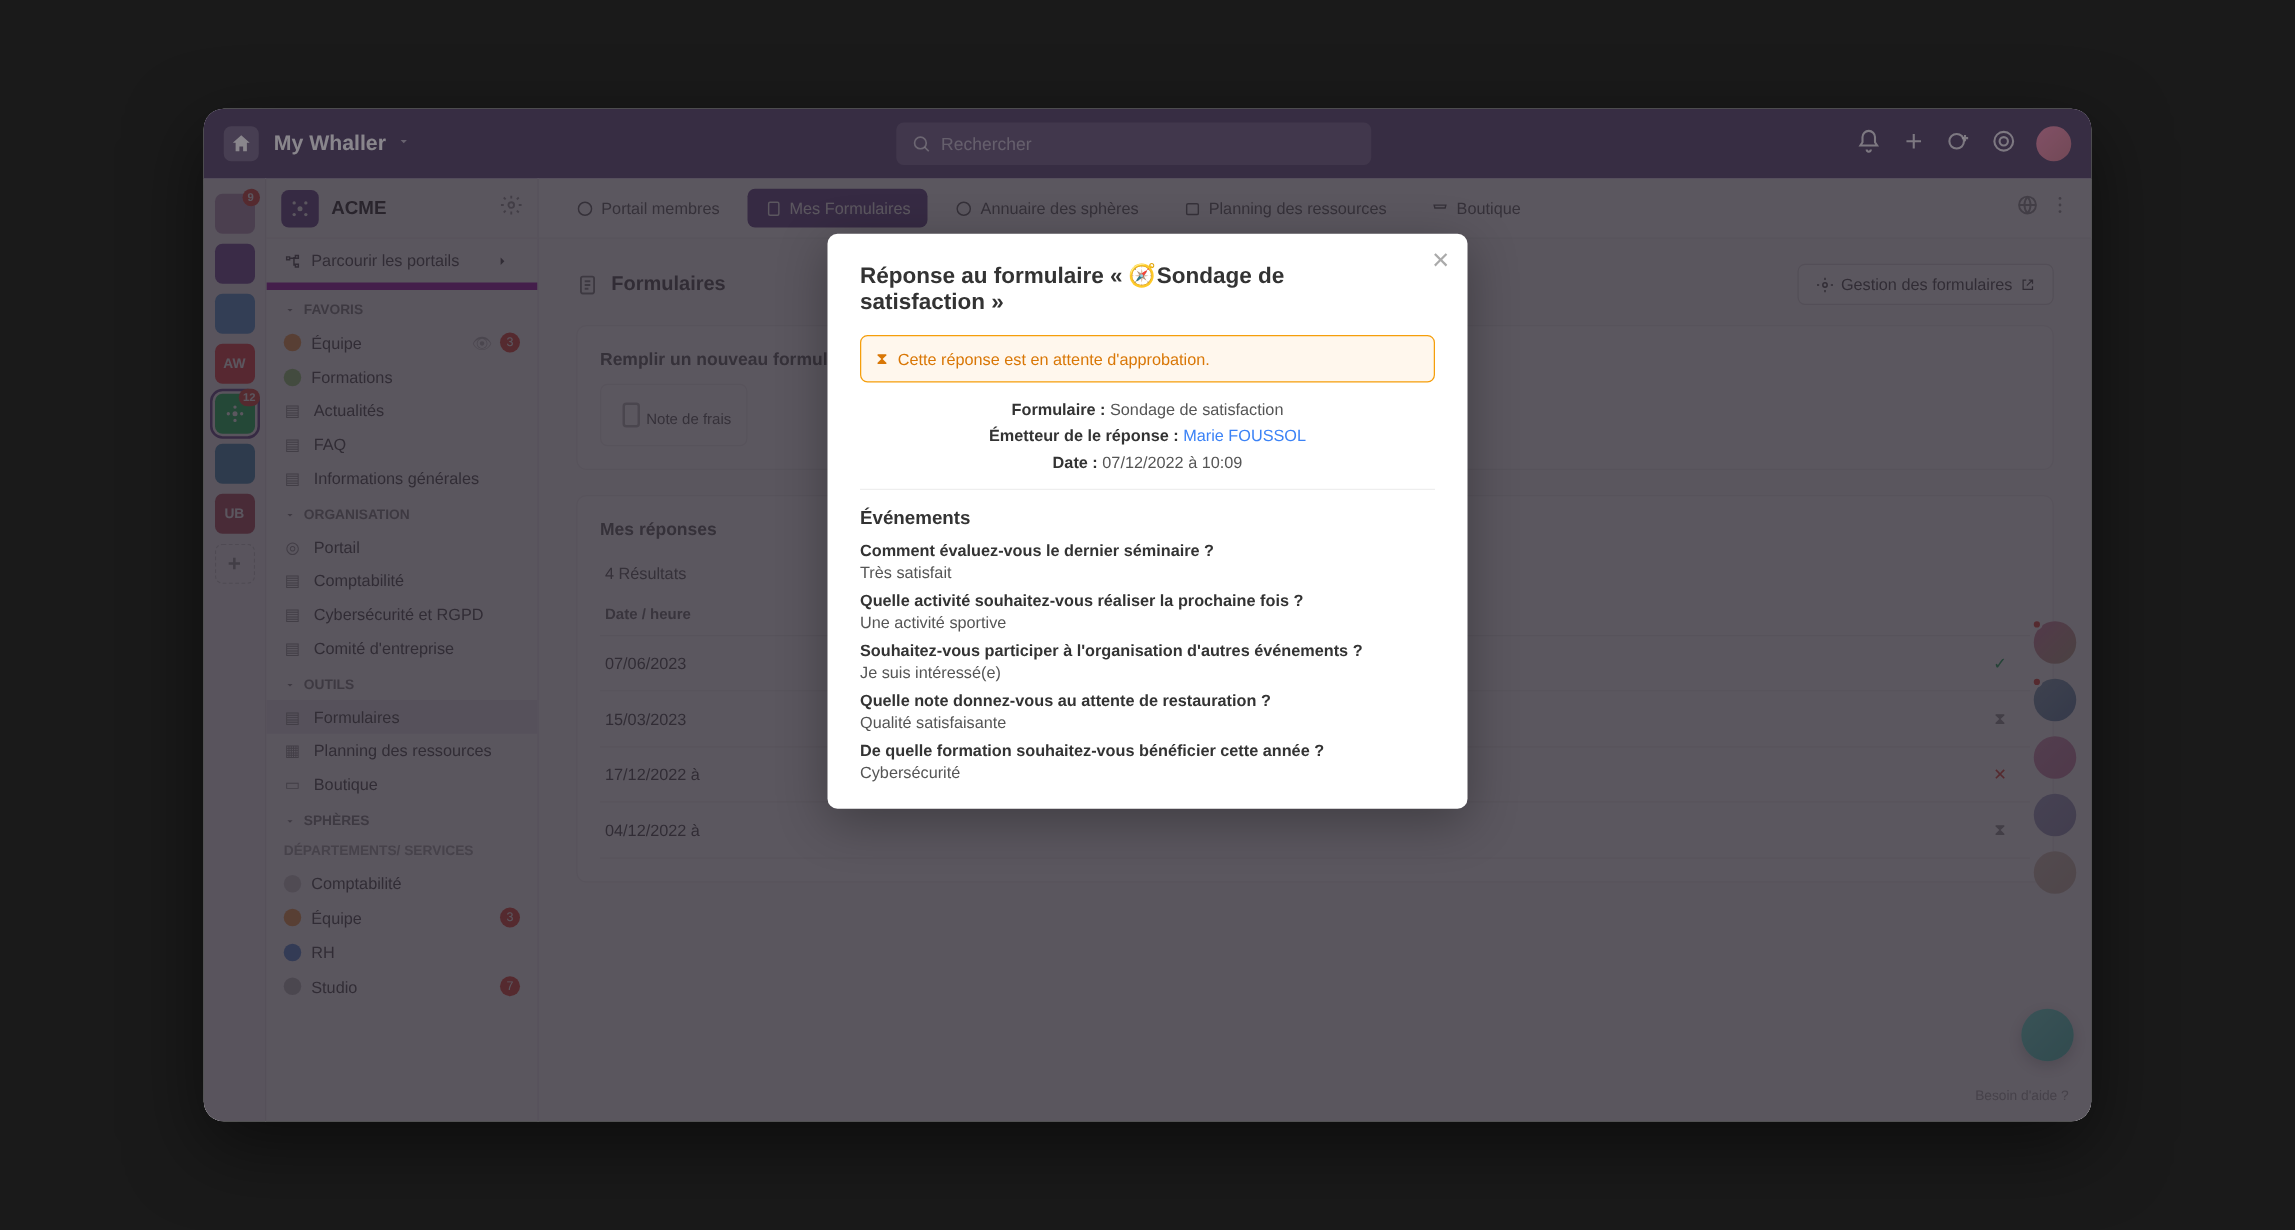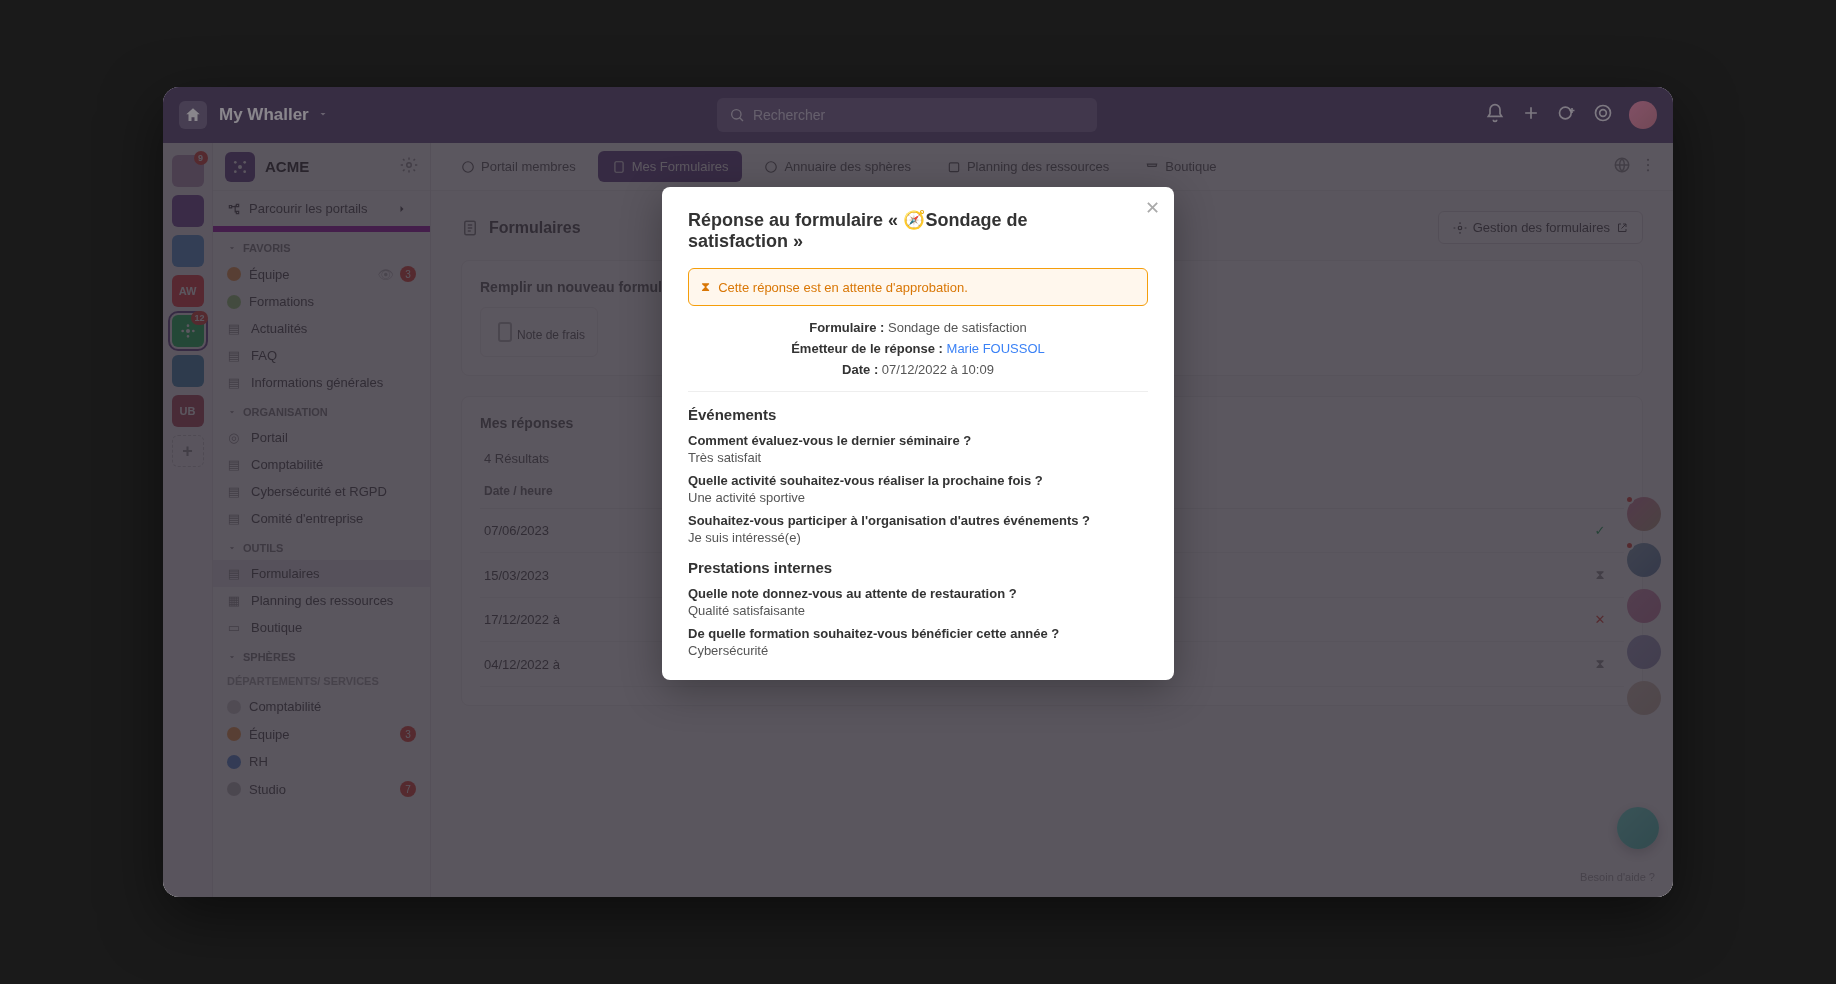--- a/index.html
+++ b/index.html
@@ -413,20 +413,19 @@
       <div class="meta-row"><span class="k">Émetteur de le réponse  :</span> <span class="link">Marie FOUSSOL</span></div>
       <div class="meta-row"><span class="k">Date  :</span> <span class="v">07/12/2022 à 10:09</span></div>
       <hr>
       <div class="sec-h">Événements</div>
       <div class="q">Comment évaluez-vous le dernier séminaire ?</div>
       <div class="a">Très satisfait</div>
       <div class="q">Quelle activité souhaitez-vous réaliser la prochaine fois ?</div>
       <div class="a">Une activité sportive</div>
       <div class="q">Souhaitez-vous participer à l'organisation d'autres événements ?</div>
       <div class="a">Je suis intéressé(e)</div>
-      <div class="sec-h" style="margin-top:14px">Prestations internes</div>
       <div class="q">Quelle note donnez-vous au attente de restauration ?</div>
       <div class="a">Qualité satisfaisante</div>
       <div class="q">De quelle formation souhaitez-vous bénéficier cette année  ?</div>
       <div class="a">Cybersécurité</div>
     </div>
   </div>
 </div>
 
 </body></html>

